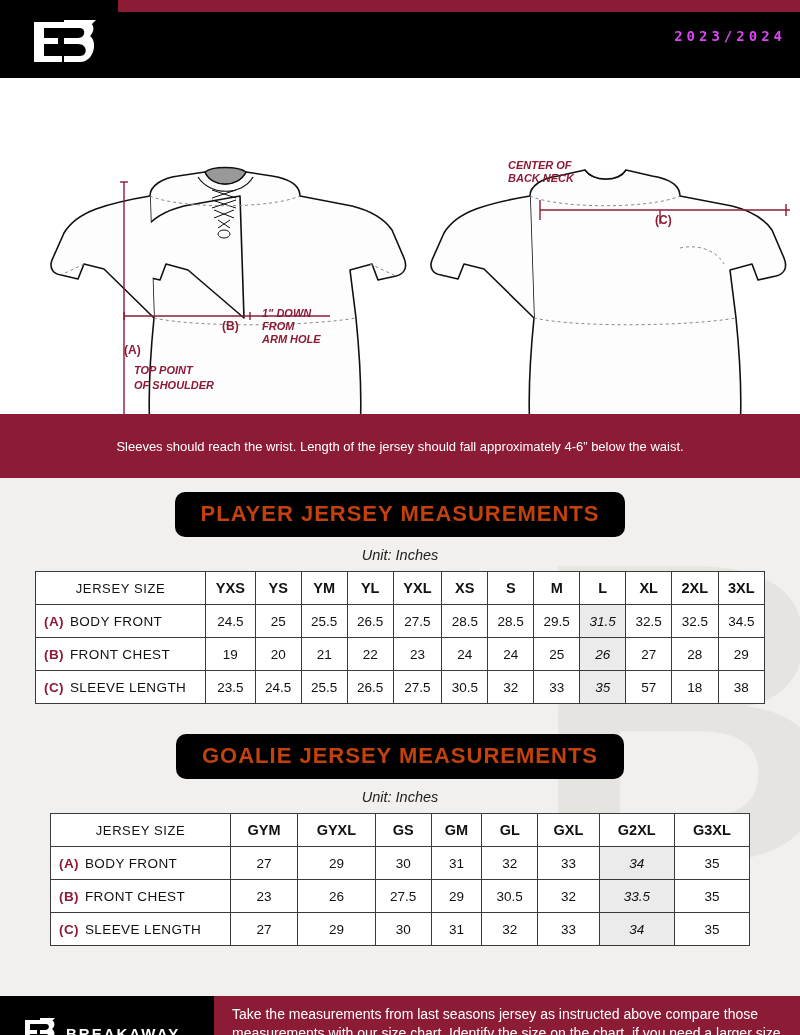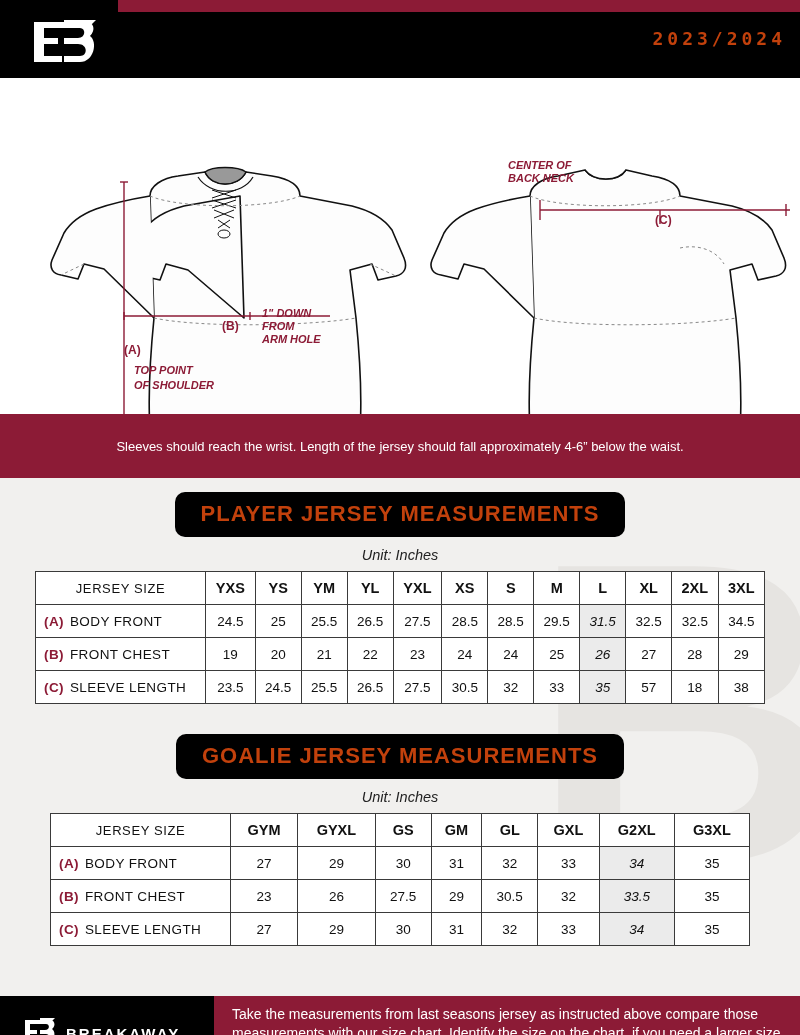--- a/index.html
+++ b/index.html
@@ -44,23 +44,23 @@
   }
   .header-title {
     font-size: 27px;
     font-weight: bold;
     letter-spacing: 1.2px;
     color: #1a1a1a;
     font-family: "Liberation Sans", sans-serif;
   }
   .header-year {
     position: absolute; right: 14px; top: 28px;
-    font-size: 18px; font-weight: bold;
+    font-size: 14px; font-weight: bold;
     letter-spacing: 4px;
-    color: #c2410c;
+    color: #d946ef;
     font-family: "DejaVu Sans Mono", monospace;
     text-align: right;
   }
 
   
   .diagram {
     position: relative;
     height: 336px;
     background: #ffffff;
     overflow: hidden;

